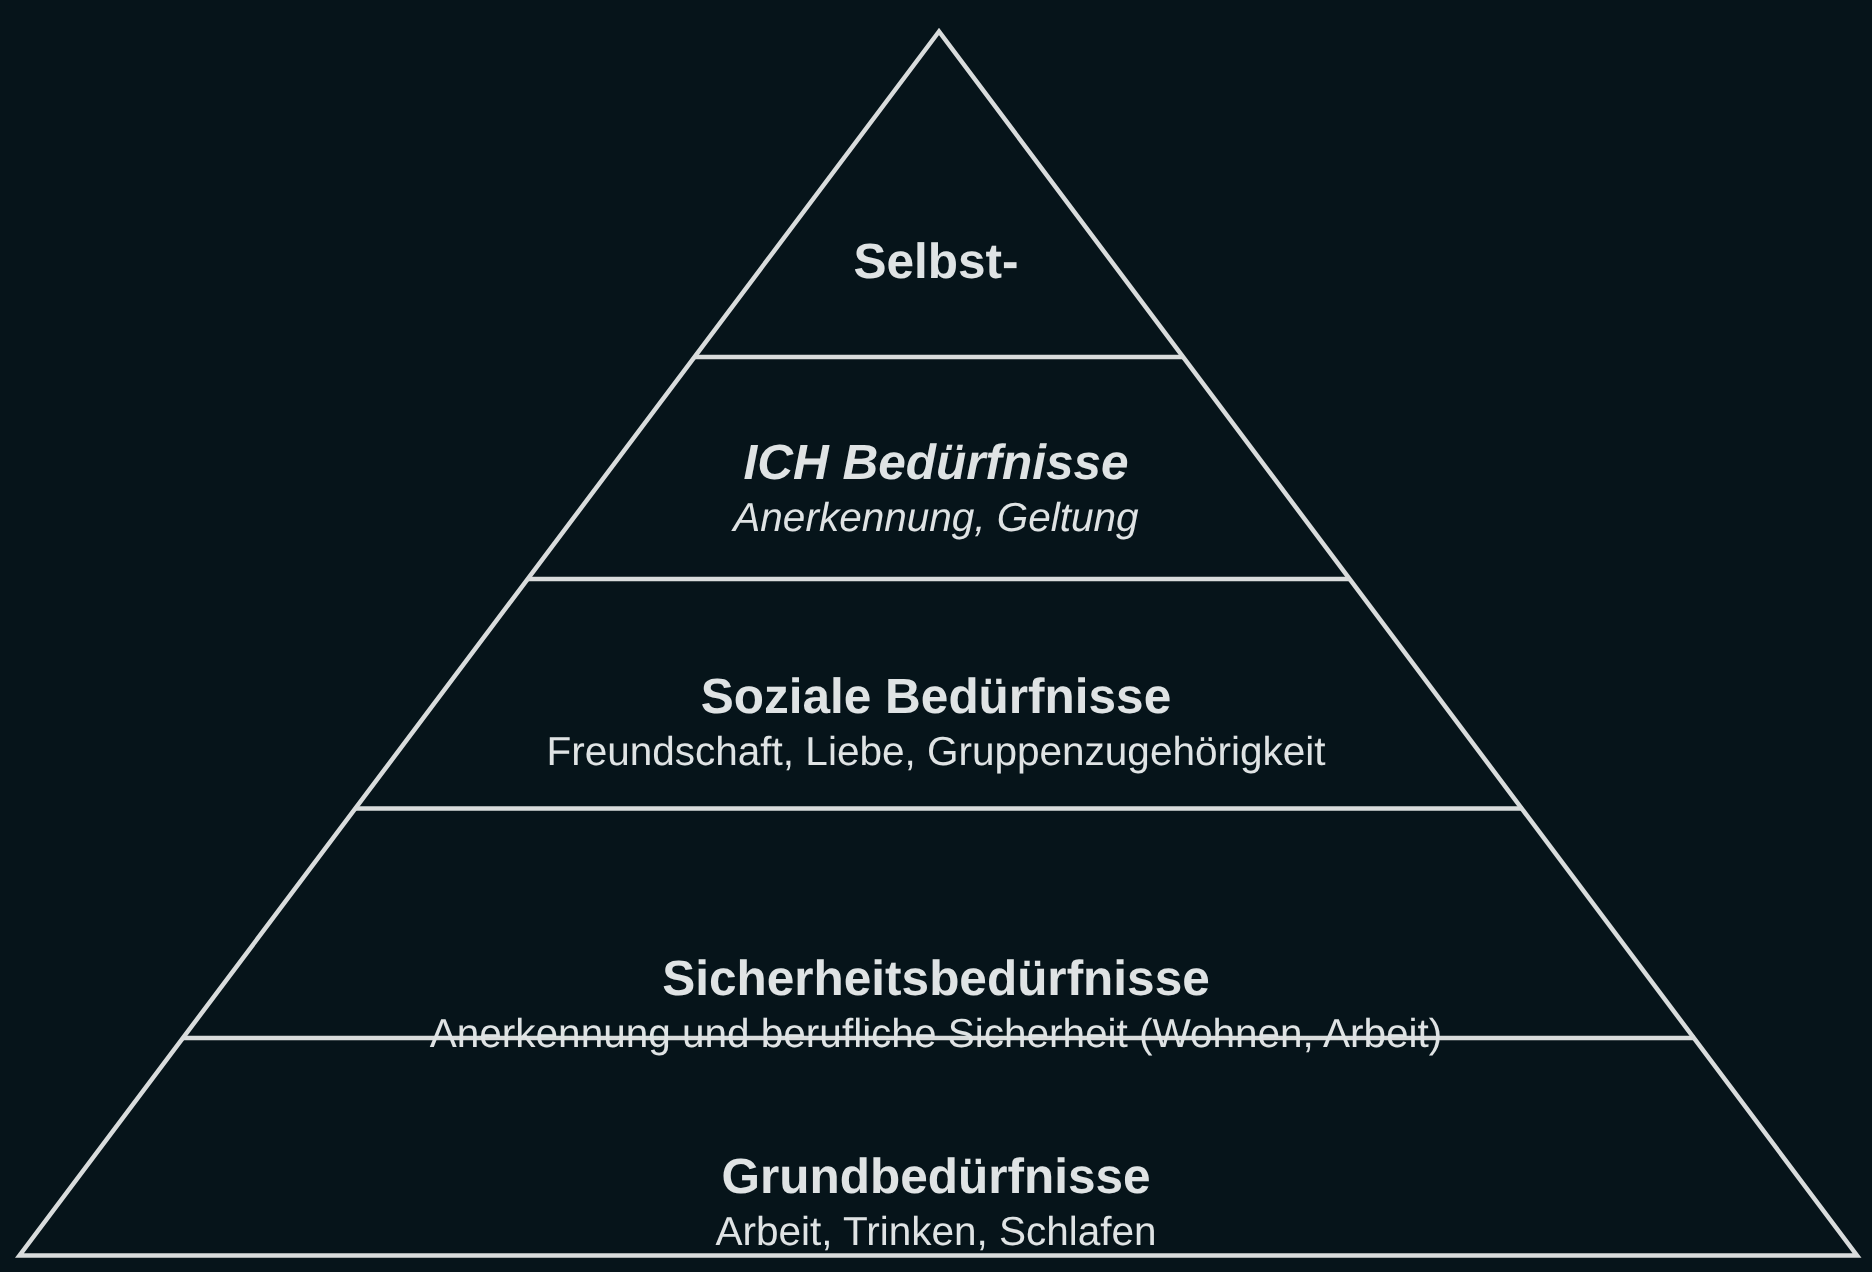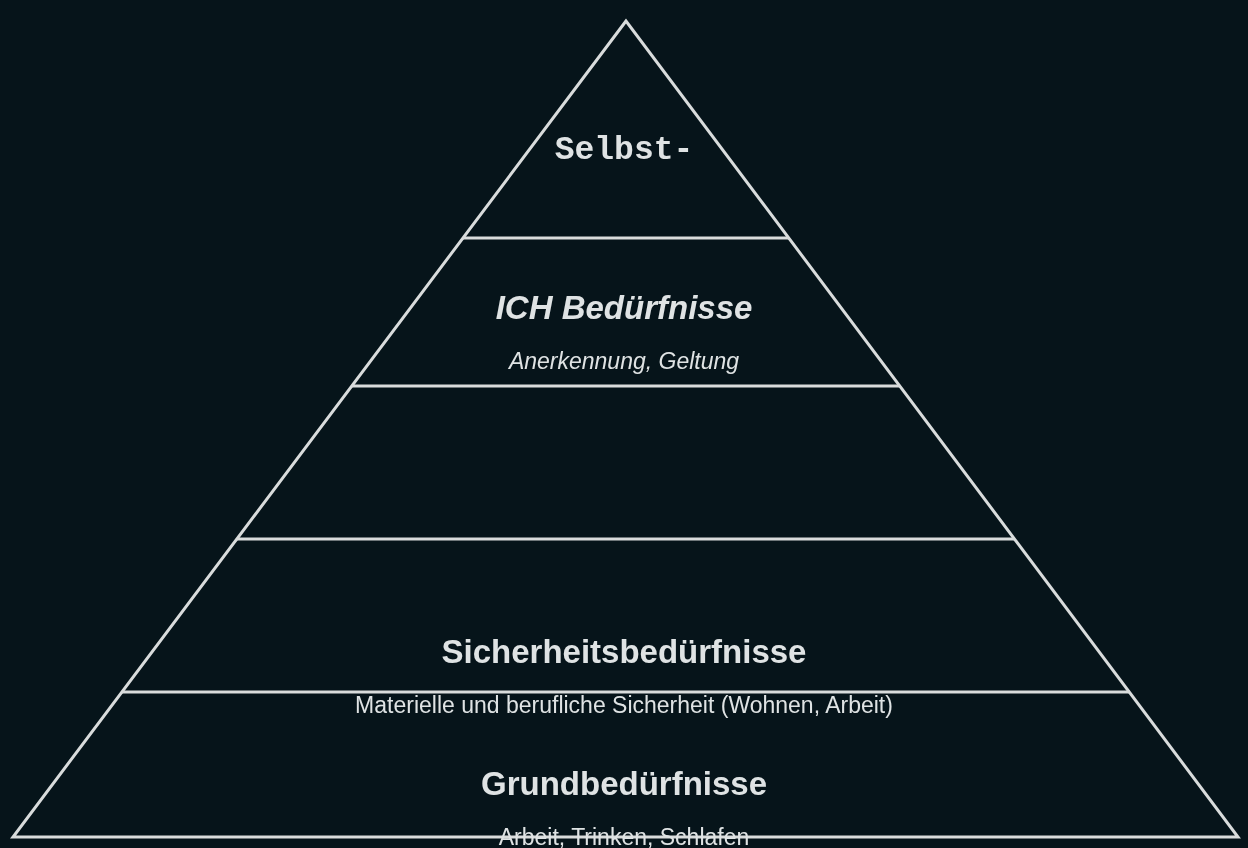--- a/index.html
+++ b/index.html
@@ -1,45 +1,47 @@
 <!DOCTYPE html>
 <html><head>
 <meta charset="utf-8">
 <style>
   html, body { margin: 0; padding: 0; }
   body { width: 1248px; height: 848px; background: #06141a; overflow: hidden; position: relative; font-family: "Liberation Sans", "DejaVu Sans", sans-serif; }
   svg.pyr { position: absolute; left: 0; top: 0; }
   .lvl { position: absolute; left: 0; width: 1248px; text-align: center; color: #dfe3e4; }
   .title { font-weight: bold; font-size: 33px; line-height: 40px; display: block; }
-  .sub { font-size: 23px; line-height: 34px; display: block; margin-top: 16px; }
+  .sub { font-size: 27px; line-height: 34px; display: block; margin-top: 0; }
 </style>
 </head>
 <body>
 
 <svg class="pyr" width="1248" height="848" viewBox="0 0 1248 848">
   <polygon points="626,21 13,837 1238,837" fill="none" stroke="#d9dcdc" stroke-width="3" stroke-linejoin="miter"></polygon>
   <line x1="463" y1="238" x2="789" y2="238" stroke="#d9dcdc" stroke-width="3"></line>
   <line x1="352" y1="386" x2="900" y2="386" stroke="#d9dcdc" stroke-width="3"></line>
   <line x1="237" y1="539" x2="1015" y2="539" stroke="#d9dcdc" stroke-width="3"></line>
   <line x1="122" y1="692" x2="1130" y2="692" stroke="#d9dcdc" stroke-width="3"></line>
 </svg>
 
-<div class="lvl" style="top:131px;font-family:Liberation Mono, monospace;">
+<div class="lvl" style="top:154px;">
   <span class="title">Selbst-</span>
 </div>
 
 <div class="lvl" style="top:288px;font-style:italic;">
   <span class="title">ICH Bedürfnisse</span>
   <span class="sub">Anerkennung, Geltung</span>
 </div>
 
 <div class="lvl" style="top:444px;">
+  <span class="title">Soziale Bedürfnisse</span>
+  <span class="sub">Freundschaft, Liebe, Gruppenzugehörigkeit</span>
 </div>
 
 <div class="lvl" style="top:632px;">
   <span class="title">Sicherheitsbedürfnisse</span>
-  <span class="sub">Materielle und berufliche Sicherheit (Wohnen, Arbeit)</span>
+  <span class="sub">Anerkennung und berufliche Sicherheit (Wohnen, Arbeit)</span>
 </div>
 
 <div class="lvl" style="top:764px;">
   <span class="title">Grundbedürfnisse</span>
   <span class="sub">Arbeit, Trinken, Schlafen</span>
 </div>
 
 </body></html>

